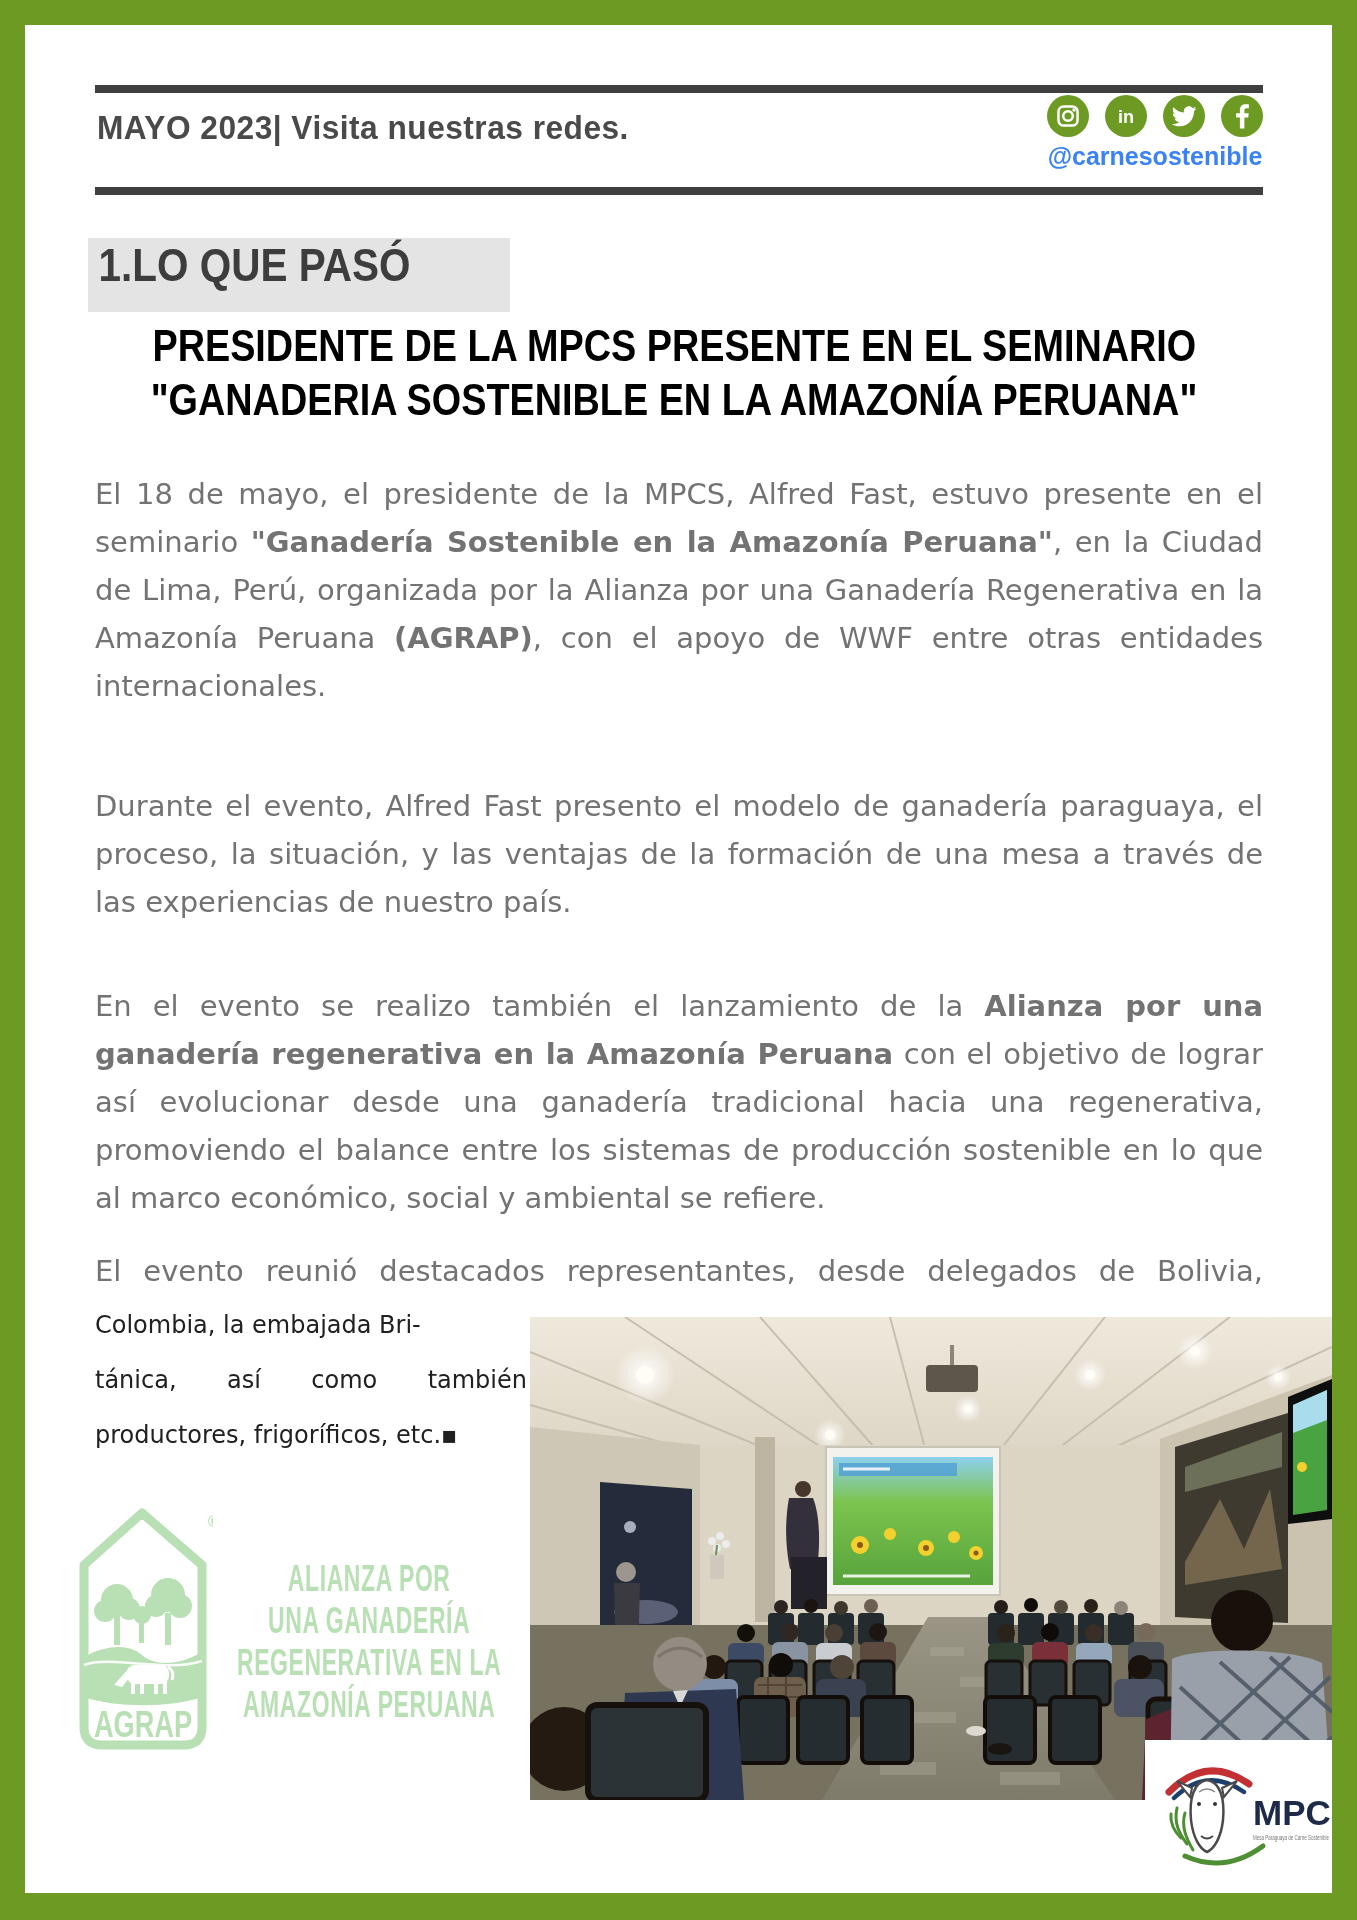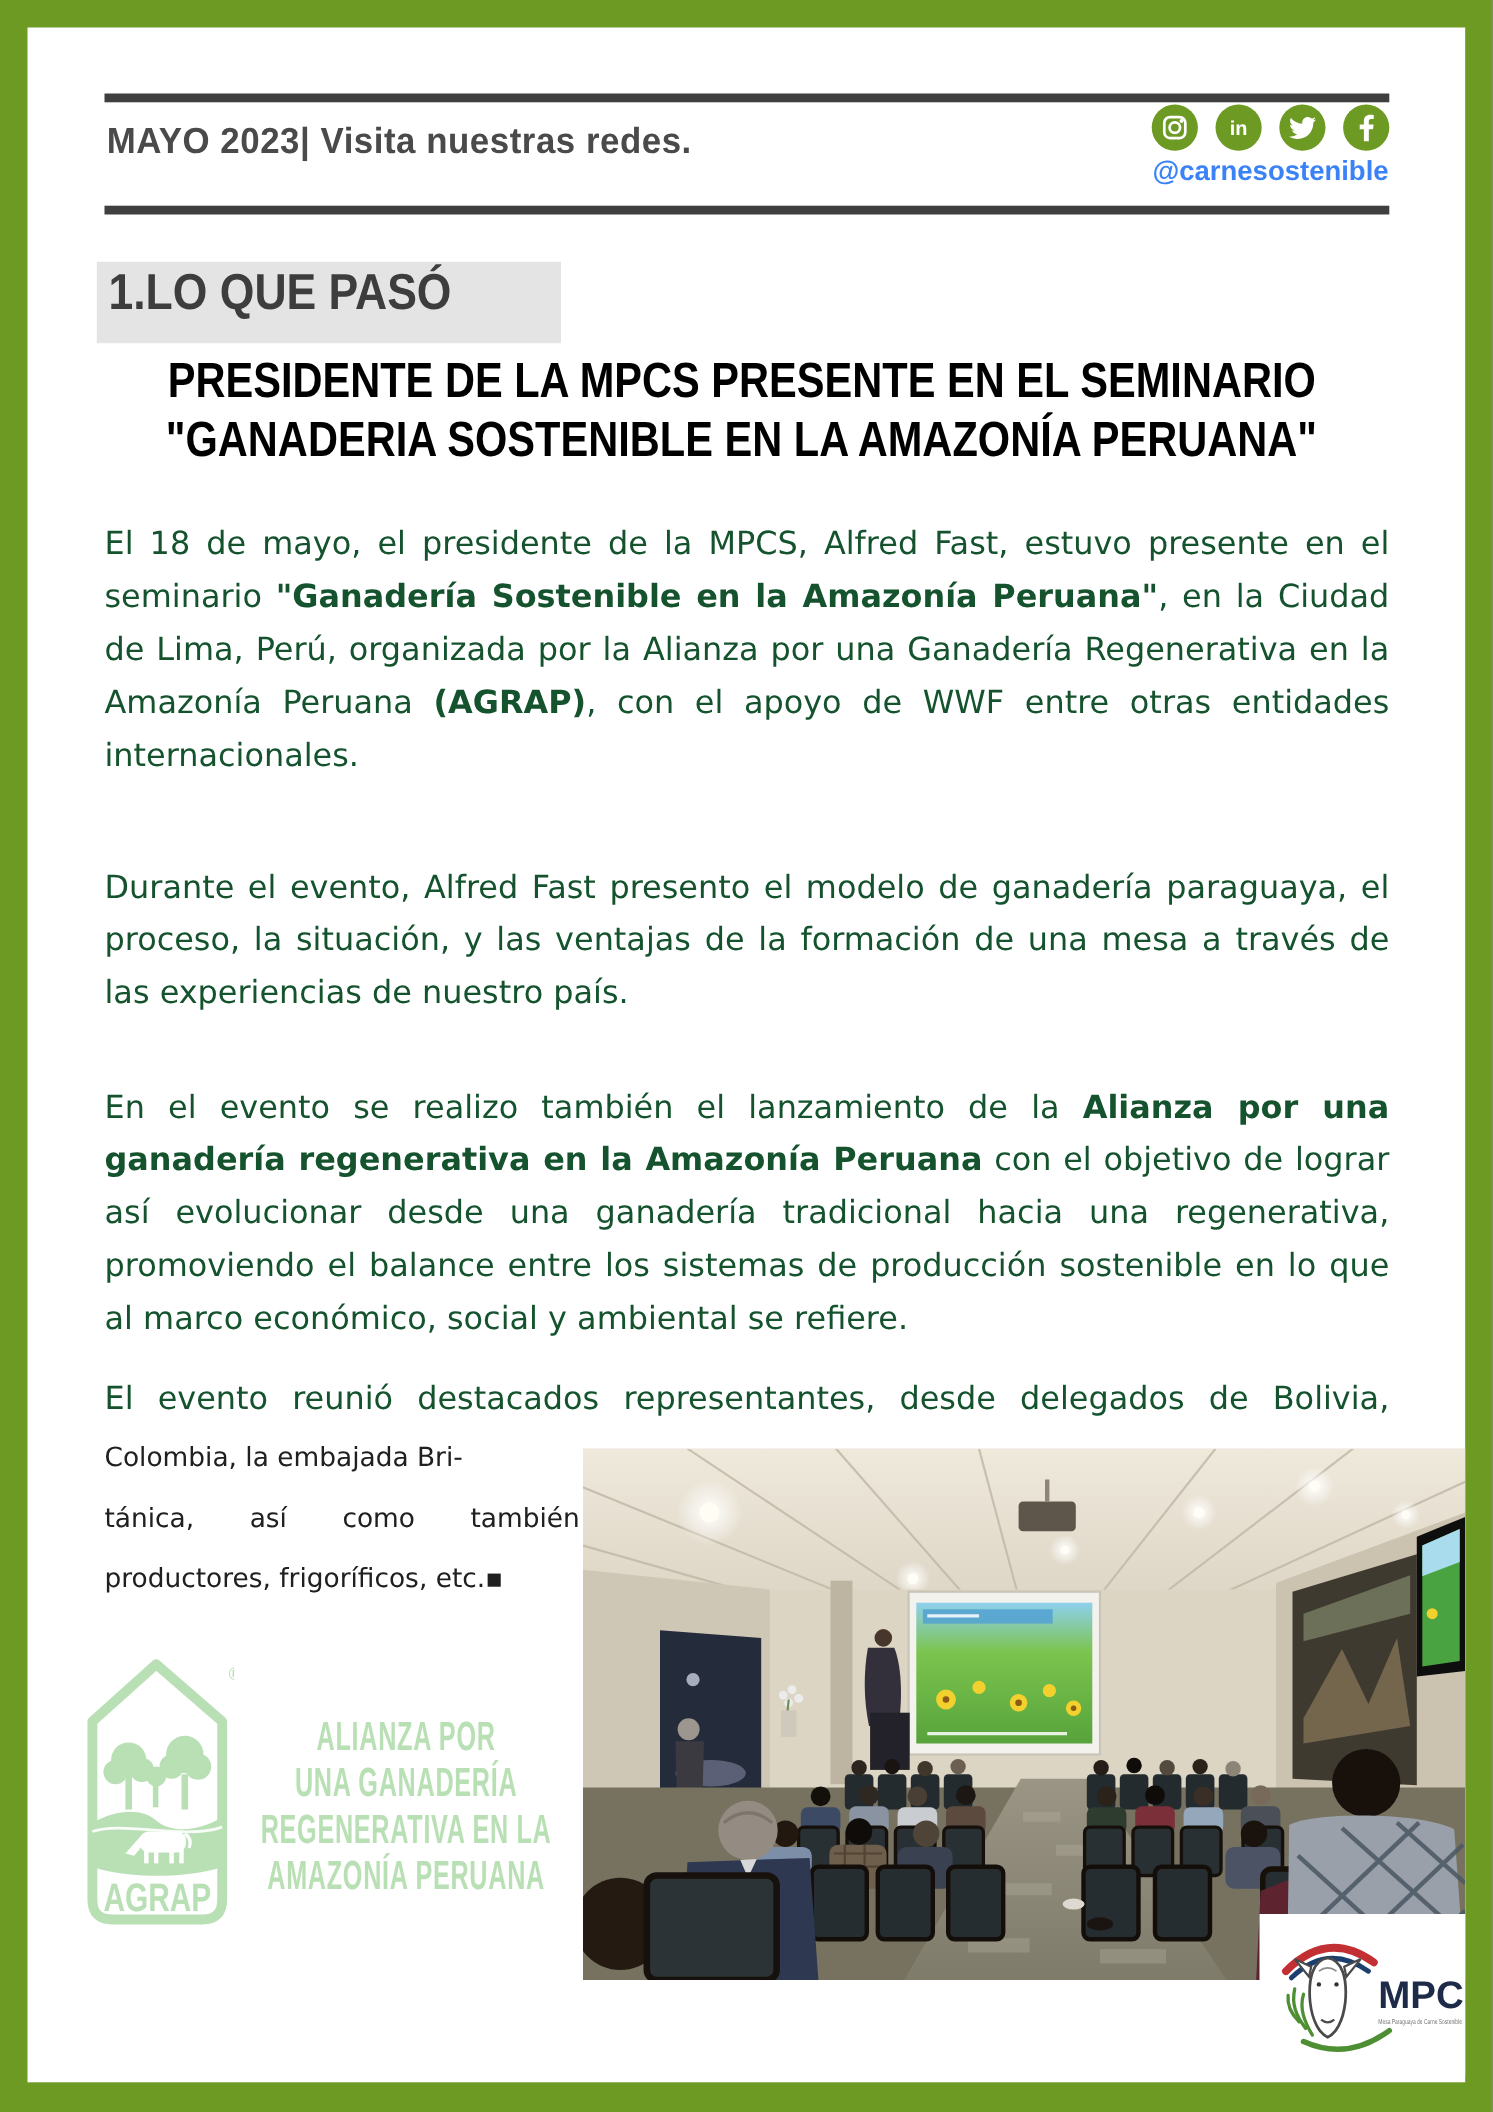--- a/index.html
+++ b/index.html
@@ -24,21 +24,21 @@
               display:flex;align-items:flex-start;}
   .kicker-box span{font-family:"Liberation Sans",sans-serif;font-weight:bold;font-size:46px;
                    color:#3d3d3d;transform:scaleX(.88);transform-origin:left center;
                    padding-left:12px;white-space:nowrap;}
   .title-line{position:absolute;left:0;width:1299px;text-align:center;white-space:nowrap;}
   .title-line span{display:inline-block;font-family:"Liberation Sans",sans-serif;font-weight:bold;
                    font-size:45px;color:#000;transform:scaleX(.84);transform-origin:center;
                    letter-spacing:0px;}
 
   
-  .para{position:absolute;left:70px;width:1168px;font-size:29px;line-height:48px;color:#14532d;
+  .para{position:absolute;left:70px;width:1168px;font-size:29px;line-height:48px;color:#737373;
         text-align:justify;}
   .para .b{font-weight:bold;}
   .intro-line{text-align:justify;text-align-last:justify;}
   .wrapcol{position:absolute;left:70px;width:432px;font-size:24px;line-height:55px;color:#202020;}
   .wrapcol .wl{white-space:nowrap;}
   .wrapcol .wl.just{text-align:justify;text-align-last:justify;white-space:normal;}
 
   
   .photo{position:absolute;left:505px;top:1292px;width:802px;height:483px;overflow:hidden;
          background:#d9d1c1;}

